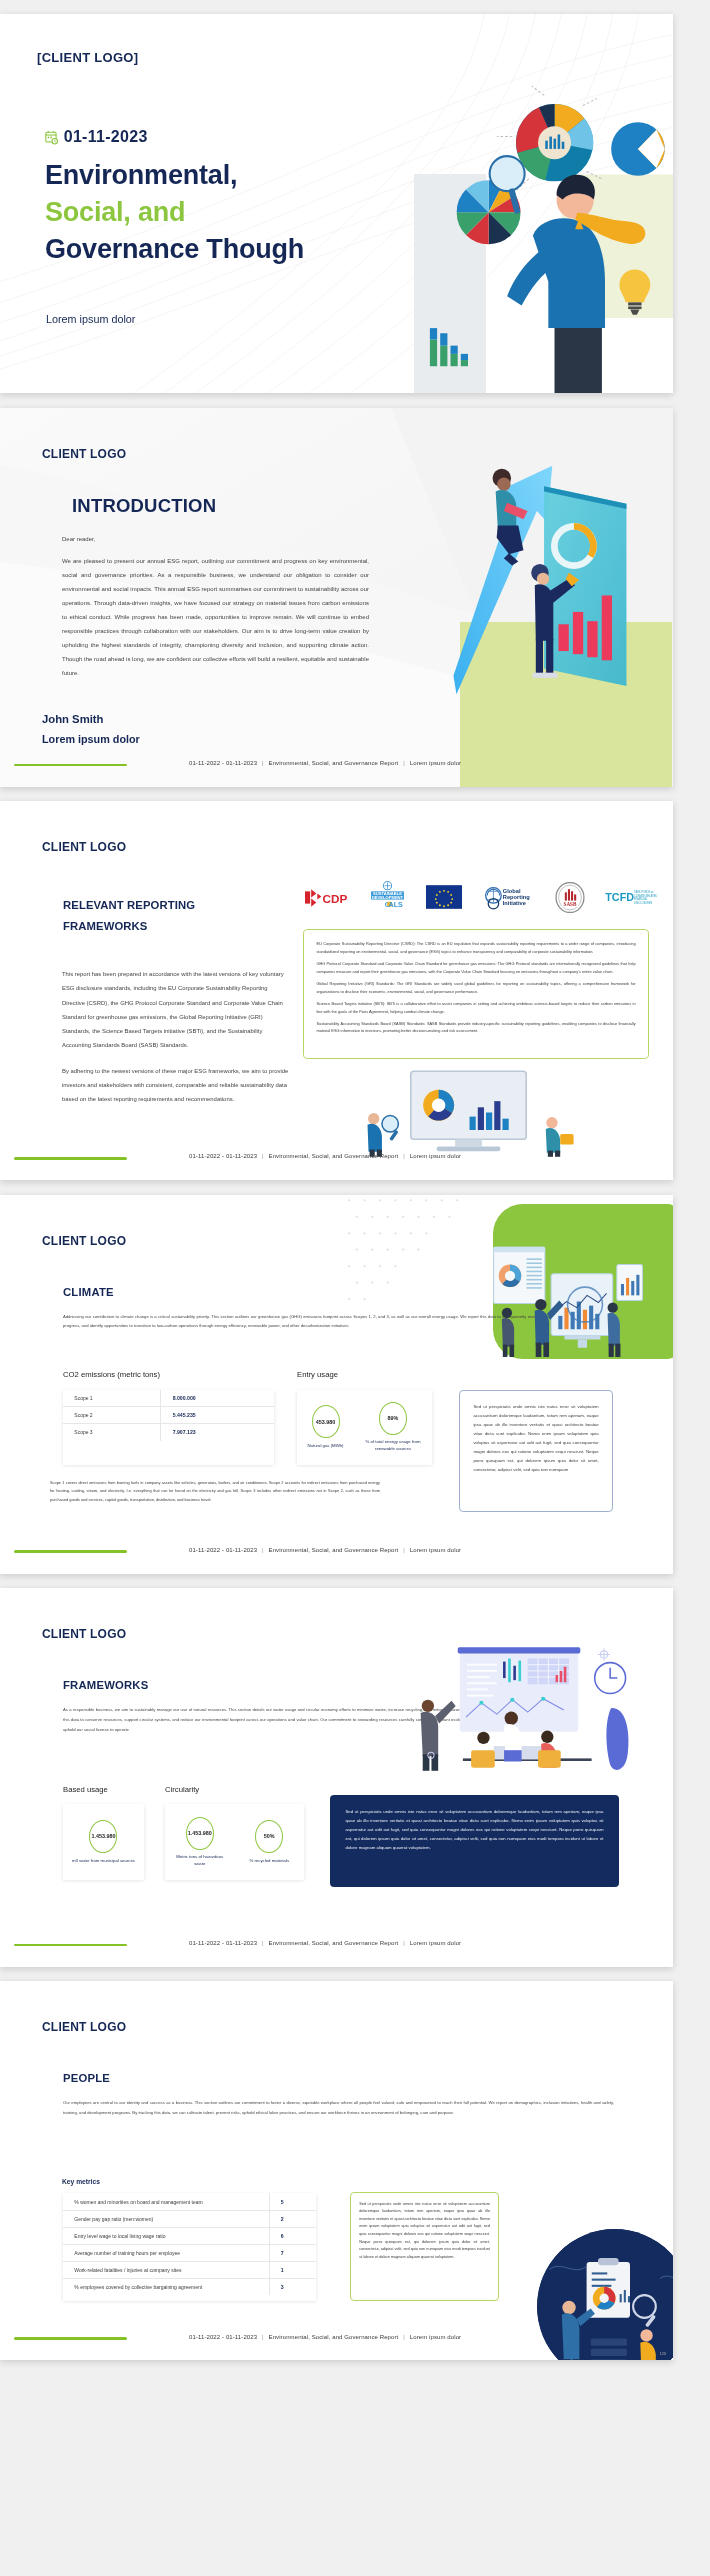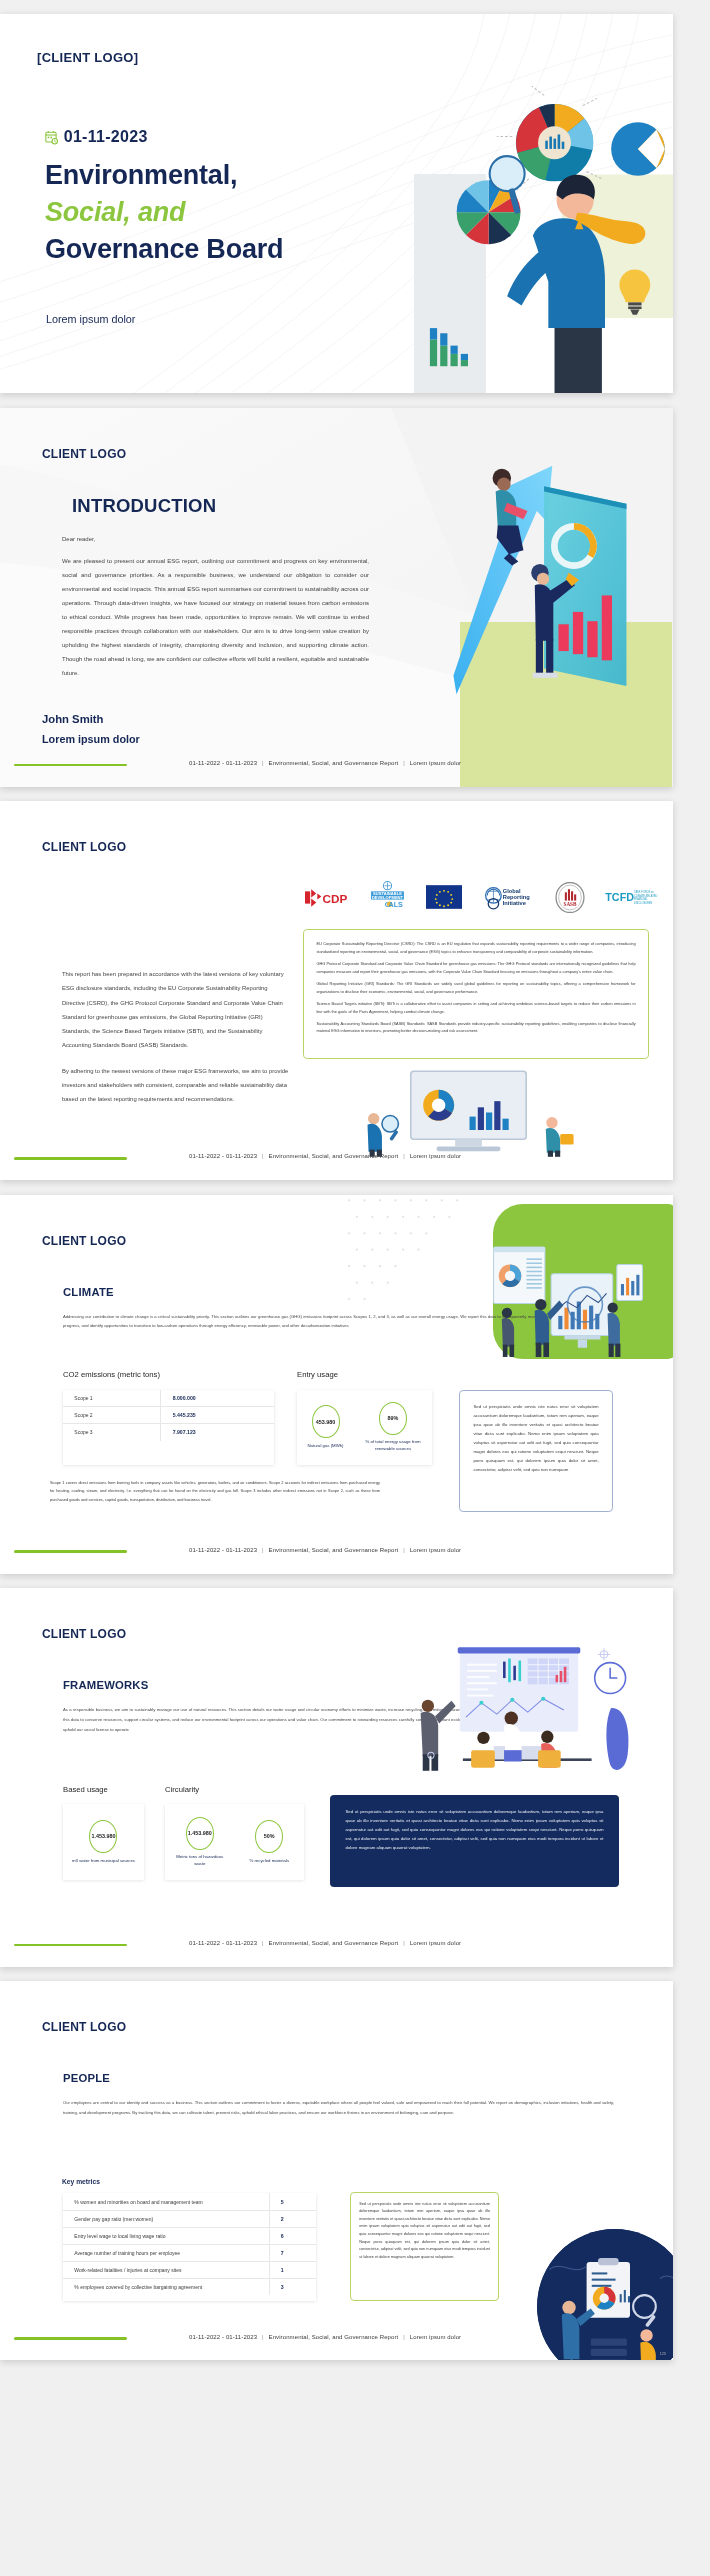--- a/index.html
+++ b/index.html
@@ -81,21 +81,21 @@
     font-size: 16px; font-weight: 700; color: #152755; letter-spacing: 0.3px;
   }
   .s1-title {
     position: absolute; left: 45px; top: 143px;
     width: 381px;
   }
   .s1-title div {
     font-size: 27px; font-weight: 700; color: #152755;
     line-height: 1.37; letter-spacing: -0.2px;
   }
-  .s1-title .green { color: #8cc63e; font-style: italic; }
+  .s1-title .green { color: #8cc63e; }
   .s1-sub {
     position: absolute; left: 46px; top: 299px;
     font-size: 10.8px; color: #152755; font-weight: 400;
   }
   .s1-art {
     position: absolute; right: 0; top: 0;
     width: 273px; height: 379px;
     overflow: hidden;
   }
   .s1-green-wedge {
@@ -324,21 +324,21 @@
           <line x1="18" y1="17.5" x2="18" y2="20.5" stroke="#8cc63e" stroke-width="1.6"></line>
           <line x1="18" y1="20.5" x2="20" y2="21.8" stroke="#8cc63e" stroke-width="1.6"></line>
         </svg>
       </span>
       <span class="s1-date">01-11-2023</span>
     </div>
 
     <div class="s1-title">
       <div>Environmental,</div>
       <div class="green">Social, and</div>
-      <div>Governance Board</div>
+      <div>Governance Though</div>
     </div>
 
     <div class="s1-sub">Lorem ipsum dolor</div>
 
     <div class="s1-art">
       <div class="s1-green-wedge"></div>
       <div class="s1-gray-panel"></div>
       <svg viewBox="0 0 530 736" width="273" height="379" style="position:absolute;inset:0;">
 
         <g transform="translate(300,250)">
@@ -505,20 +505,21 @@
         <span class="sep">|</span>
         <span>Environmental, Social, and Governance Report</span>
         <span class="sep">|</span>
         <span>Lorem ipsum dolor</span>
       </div>
     </div>
   </div>
 
   <div class="slide slide-3">
     <div class="logo-plain">CLIENT LOGO</div>
+    <div class="s3-title">RELEVANT REPORTING FRAMEWORKS</div>
 
     <div class="s3-left-body">
       <p>This report has been prepared in accordance with the latest versions of key voluntary ESG disclosure standards, including the EU Corporate Sustainability Reporting Directive (CSRD), the GHG Protocol Corporate Standard and Corporate Value Chain Standard for greenhouse gas emissions, the Global Reporting Initiative (GRI) Standards, the Science Based Targets initiative (SBTi), and the Sustainability Accounting Standards Board (SASB) Standards.</p>
       <p>By adhering to the newest versions of these major ESG frameworks, we aim to provide investors and stakeholders with consistent, comparable and reliable sustainability data based on the latest reporting requirements and recommendations.</p>
     </div>
 
     <div class="s3-logos">
 
       <span>
         <svg width="44" height="23" viewBox="0 0 86 44">

